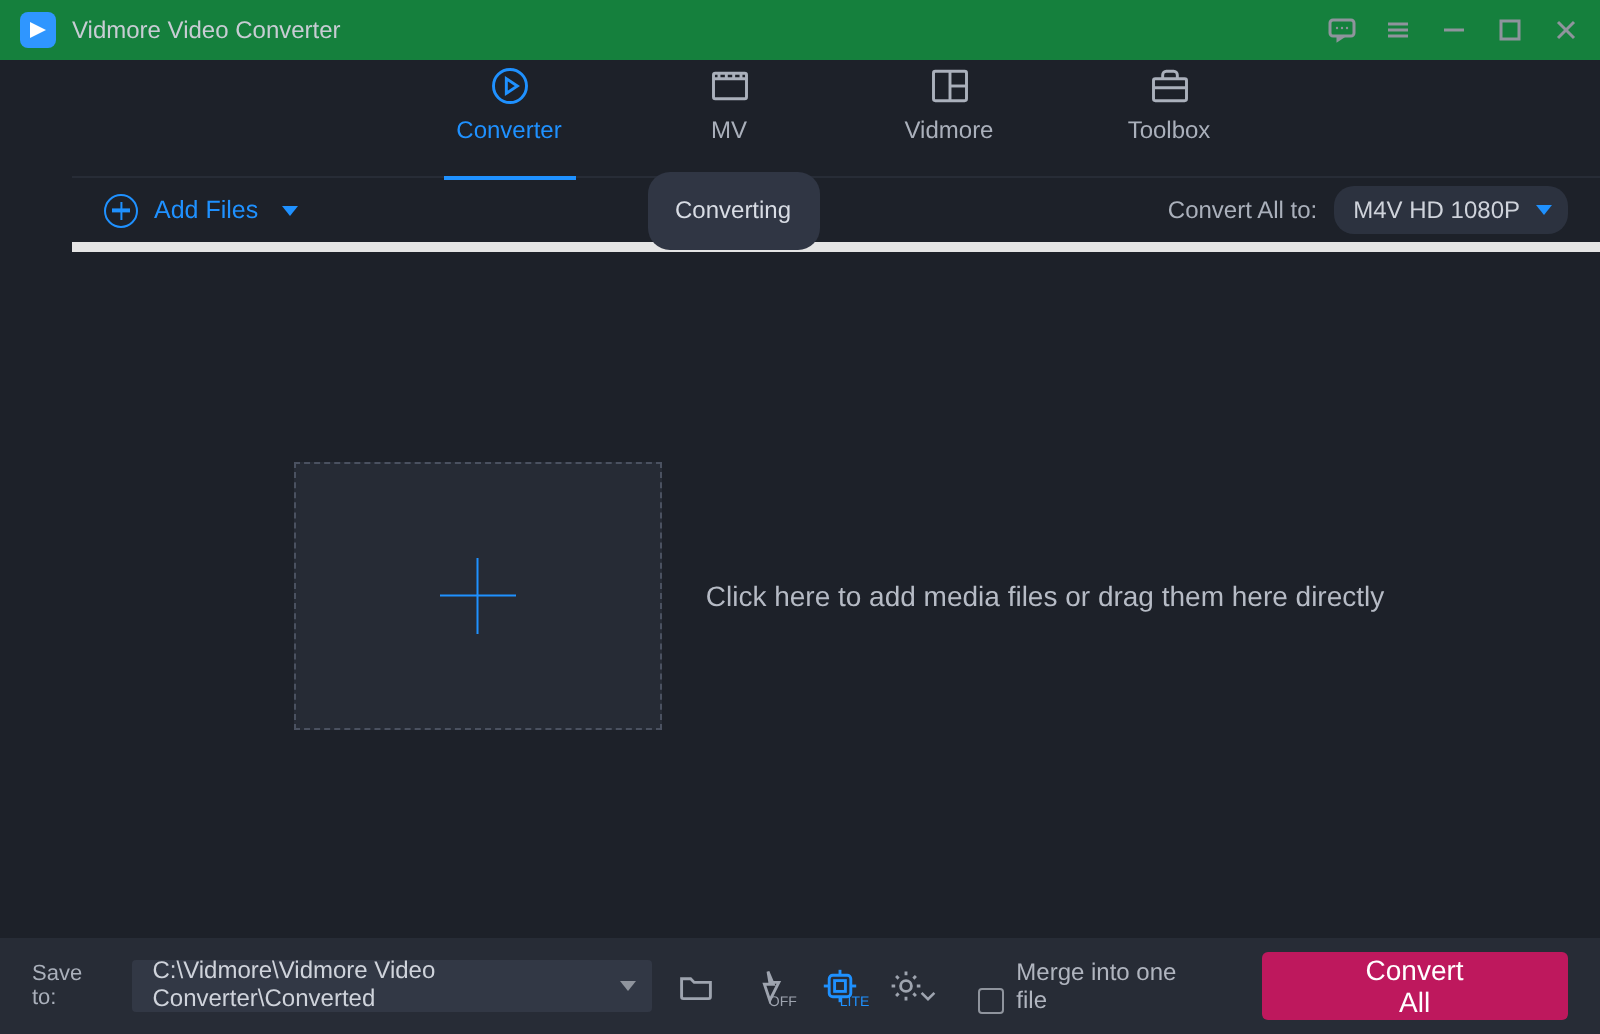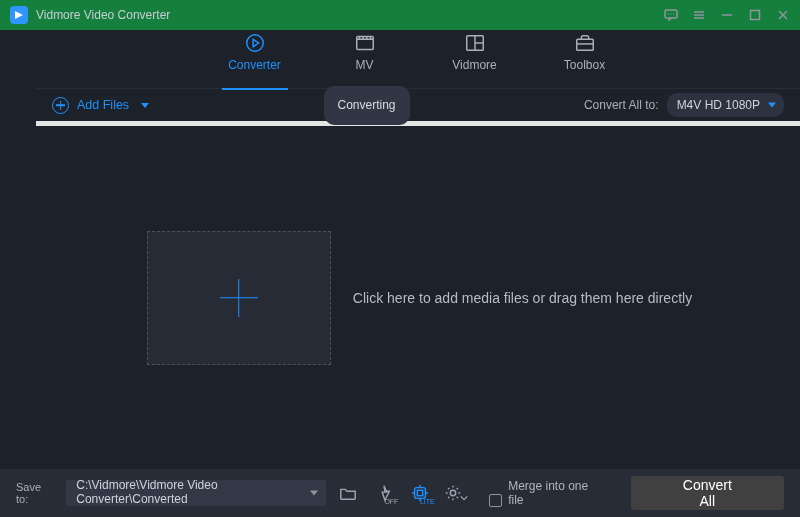--- a/index.html
+++ b/index.html
@@ -56,21 +56,21 @@
   .path-dd { background:#323845; height:26px; width:260px; padding:0 26px 0 10px; display:flex; align-items:flex-end; font-size:12px; color:#cfd3db; position:relative; cursor:pointer; border-radius:2px;}
   .path-dd::after{ content:""; position:absolute; right:8px; top:50%; transform:translateY(-50%); width:0;height:0;border-left:4px solid transparent;border-right:4px solid transparent;border-top:5px solid #8f949d;}
   .bicon { width:26px; height:26px; display:flex; align-items:center; justify-content:center; cursor:pointer; border-radius:3px;}
   .bicon svg{ width:18px; height:18px; stroke:#9ea4af; fill:none; stroke-width:1.6;}
   .bicon.accent svg{ stroke:#1f91ff; }
   .bicon .sub { font-size:7px; position:absolute; margin-top:16px; margin-left:14px; color:#9ea4af;}
   .bicon.accent .sub{ color:#1f91ff;}
   .bottom-spacer{ flex:1;}
   .merge { display:flex; align-items:flex-end; gap:6px; font-size:12px; color:#b0b5bf; cursor:pointer;}
   .merge .cb{ width:13px; height:13px; border:1.4px solid #8f949d; border-radius:2px;}
-  .convert-btn { background:#404040; color:#fff; height:34px; padding:0 43px; font-size:14px; border:none; border-radius:3px; cursor:pointer; margin-left:14px;}
+  .convert-btn { background:#be185d; color:#fff; height:34px; padding:0 43px; font-size:14px; border:none; border-radius:3px; cursor:pointer; margin-left:14px;}
 </style>
 </head>
 <body>
 
 <div class="titlebar">
   <div class="logo">
     <svg viewBox="0 0 12 12">
         <path d="M2 2 L10 6 L2 10 Z" fill="#fff" stroke="none"></path>
       </svg>
   </div>

